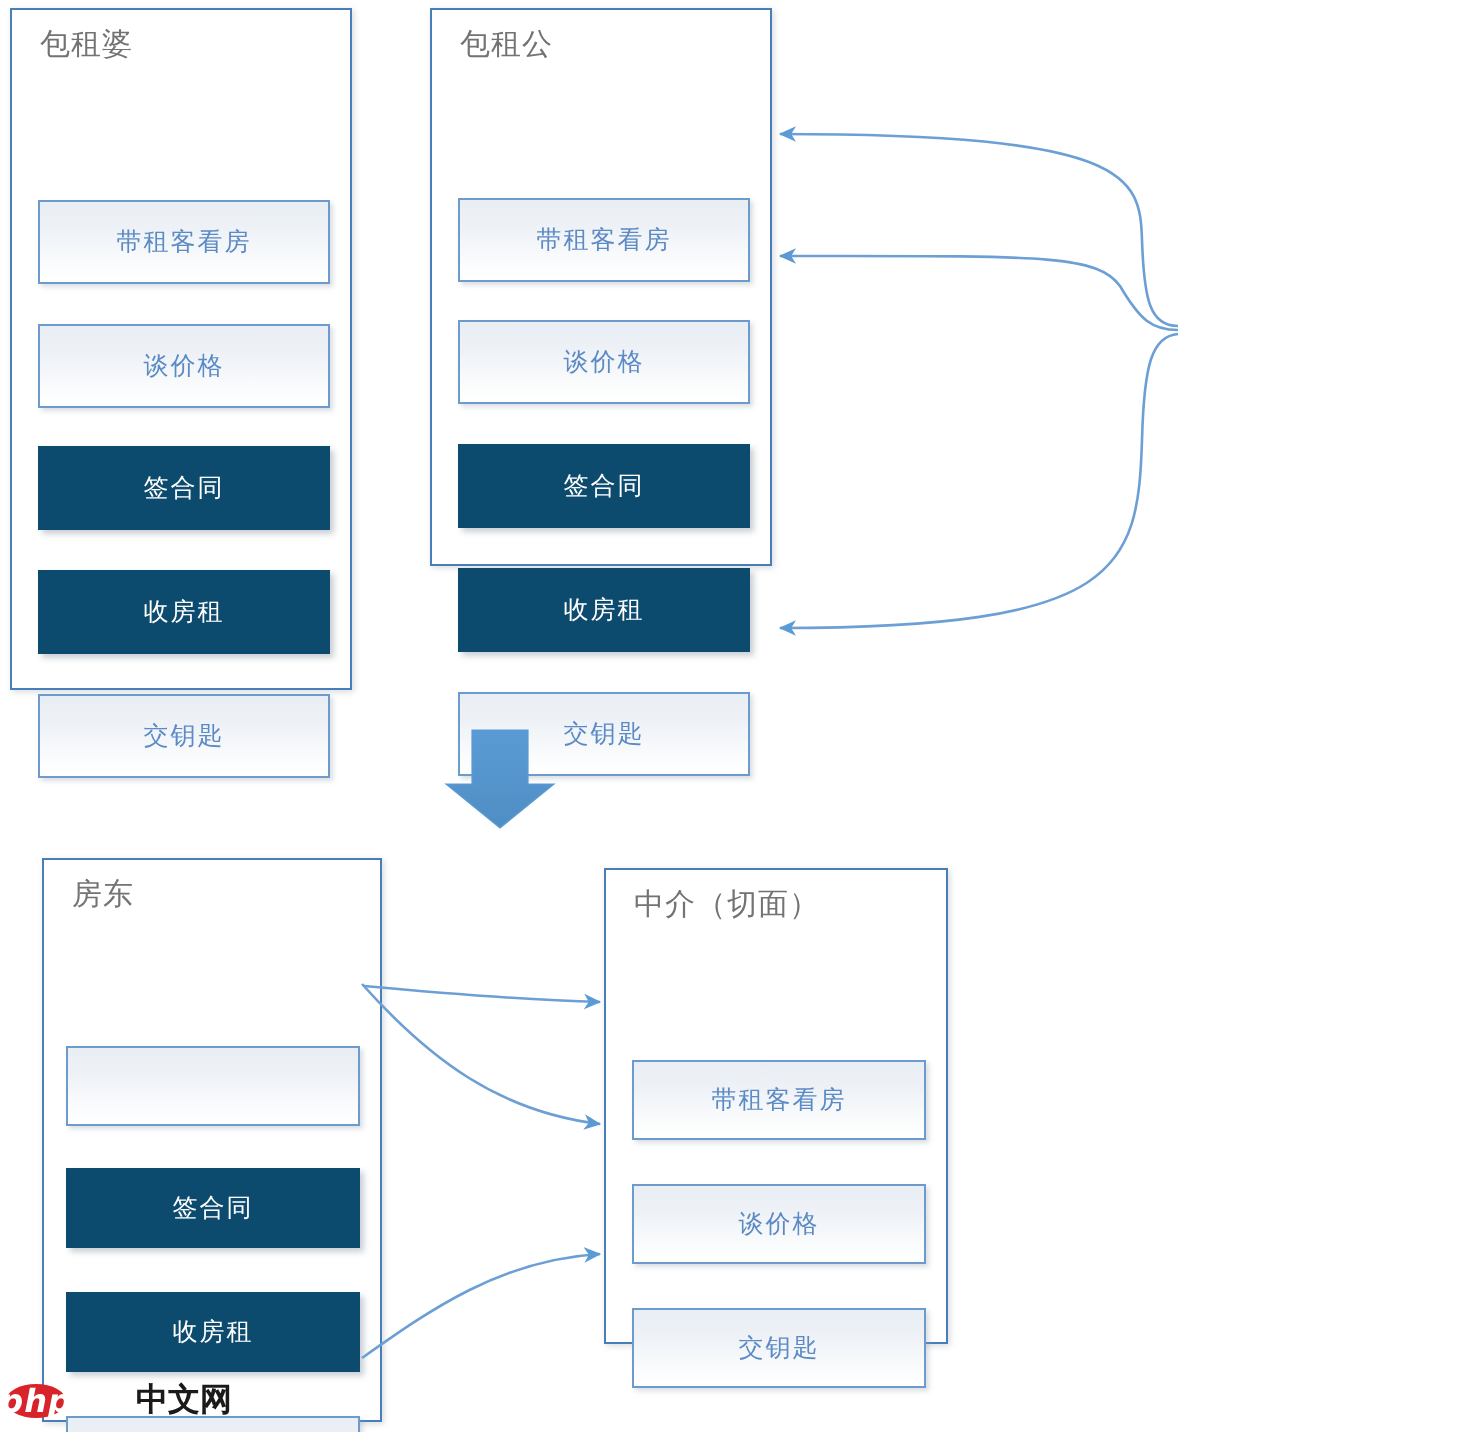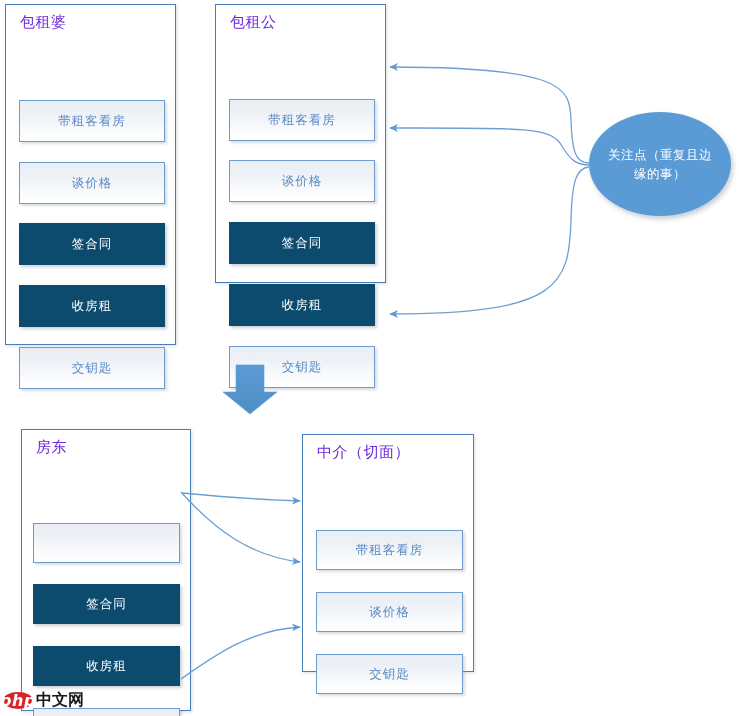--- a/index.html
+++ b/index.html
@@ -14,21 +14,21 @@
     position:absolute;
     background:#ffffff;
     border:1.4px solid #4a7ebb;
     box-sizing:border-box;
     box-shadow:1px 1px 3px rgba(120,130,140,.28);
   }
   .container-title{
     position:absolute;
     left:14px;top:8px;
     font-size:15px;
-    color:#6d28d9;
+    color:#737373;
     letter-spacing:.5px;
     white-space:nowrap;
   }
 
   
   .act{
     position:absolute;
     box-sizing:border-box;
     display:flex;align-items:center;justify-content:center;
     font-size:12.5px;
@@ -74,21 +74,21 @@
     font-size:16px;font-weight:bold;color:#1a1a1a;
     letter-spacing:0px;
   }
   .wm-badge{
     display:inline-flex;align-items:center;justify-content:center;
     width:30px;height:17px;border-radius:50%;
     background:#d8232a;color:#ffffff;
     font-size:16px;font-weight:bold;font-style:italic;
     letter-spacing:.5px;
   }
-  .wm-text{font-family:Liberation Mono, monospace;font-size:16px;}
+  .wm-text{font-family:Liberation Mono, monospace;font-size:16px;margin-left:32px;}
 </style>
 </head>
 <body>
 
 <div id="canvas">
 
   <div class="container-box" style="left:5px;top:4px;width:171px;height:341px;">
     <div class="container-title">包租婆</div>
 
     <div class="act light" style="left:13px;top:47px;width:146px;height:42px;">带租客看房</div>
@@ -101,23 +101,20 @@
   <div class="container-box" style="left:215px;top:4px;width:171px;height:279px;">
     <div class="container-title">包租公</div>
 
     <div class="act light" style="left:13px;top:46px;width:146px;height:42px;">带租客看房</div>
     <div class="act light" style="left:13px;top:107px;width:146px;height:42px;">谈价格</div>
     <div class="act filled" style="left:13px;top:169px;width:146px;height:42px;">签合同</div>
     <div class="act filled" style="left:13px;top:231px;width:146px;height:42px;">收房租</div>
     <div class="act light" style="left:13px;top:293px;width:146px;height:42px;">交钥匙</div>
   </div>
 
-  <div class="ellipse" style="left:589px;top:112px;width:142px;height:104px;">
-    <span>关注点（重复且边缘的事）</span>
-  </div>
 
   <div class="container-box" style="left:21px;top:429px;width:170px;height:282px;text-decoration:underline;">
     <div class="container-title">房东</div>
 
     <div class="act light" style="left:11px;top:45px;width:147px;height:40px;"></div>
     <div class="act filled" style="left:11px;top:106px;width:147px;height:40px;">签合同</div>
     <div class="act filled" style="left:11px;top:168px;width:147px;height:40px;">收房租</div>
     <div class="act light" style="left:11px;top:230px;width:147px;height:40px;"></div>
   </div>
 

